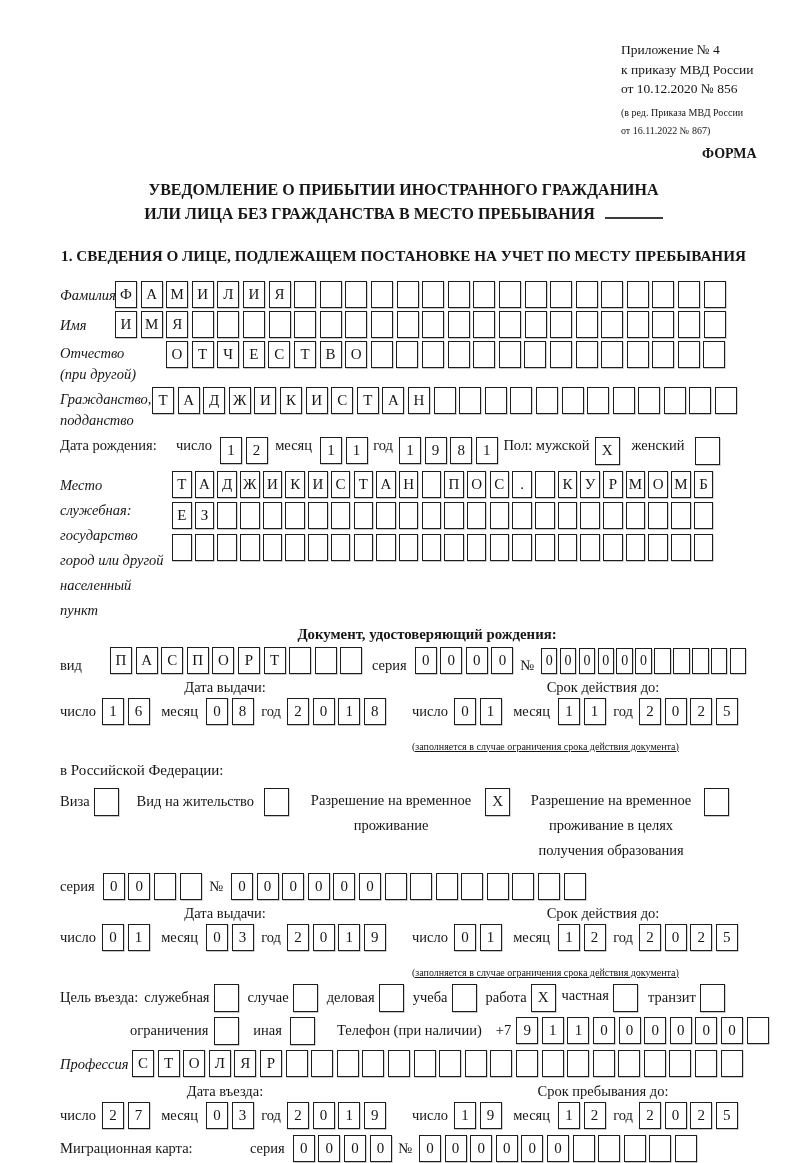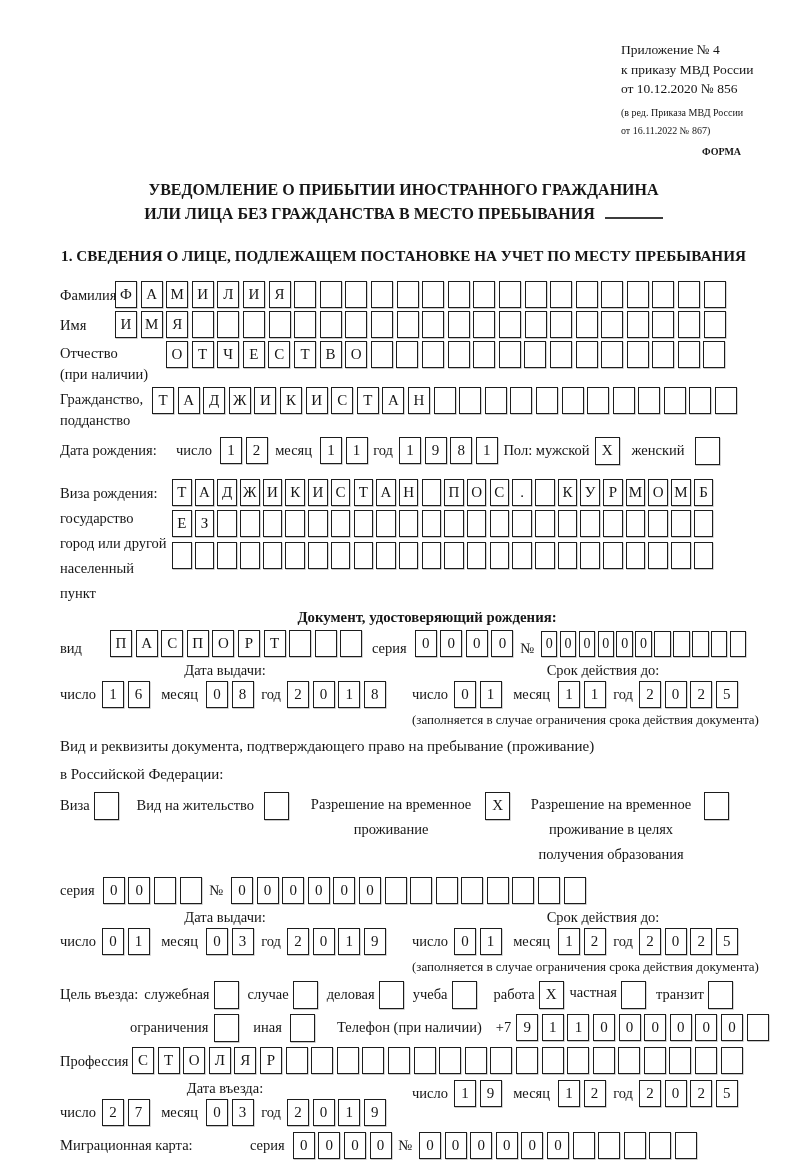--- a/index.html
+++ b/index.html
@@ -1,49 +1,49 @@
 <!DOCTYPE html>
 <html><head>
 <meta charset="utf-8">
 <style>
   html,body { margin:0; padding:0; background:#ffffff; }
   .page { width:800px; height:1163px; position:relative; background:#fff; overflow:hidden;
           font-family:"Liberation Serif","DejaVu Serif",serif; color:#161616;padding-left:7px; }
 
   .hdr { position:absolute; left:621px; top:40px; font-size:13.5px; line-height:19.5px; }
   .hdr-sub { margin-top:5px; font-size:10px; line-height:18.5px; }
-  .forma { position:absolute; left:702px; top:146px; font-weight:700; font-size:10px; }
+  .forma { position:absolute; left:702px; top:146px; font-weight:700; font-size:14px; }
 
   .title { position:absolute; left:0; top:178px; width:100%; text-align:center; font-weight:700; font-size:16px; line-height:24px; }
   .blank { display:inline-block; width:58px; height:15px; border-bottom:2.5px solid #3c3c3c; margin-left:10px; }
 
   .sec { position:absolute; left:0; top:247px; width:100%; text-align:center; font-weight:700; font-size:15.2px; }
 
   .content { position:absolute; left:60px; top:281px; width:734px; font-size:14.5px; }
 
   .frow { display:flex; align-items:flex-start; }
-  .lbl { flex:none; line-height:21px; padding-top:4px; }
+  .lbl { flex:none; line-height:21px; padding-top:4px;font-style:italic; }
   .dlbl { flex:none; padding-top:5px; }
 
   .cells { display:flex; flex:none; }
   .cell { flex:none; width:20px; height:25px; border:1.6px solid #1d1d1d; margin-right:3.6px;
           display:flex; align-items:center; justify-content:center; font-size:15px; background:#fff;
           box-shadow:0.6px 0.8px 0 rgba(0,0,0,0.28); }
   .sm .cell { width:17.5px; margin-right:3.2px; }
   .xs .cell { width:14.5px; height:24px; margin-right:2.4px; font-size:14px; }
   .cb .cell { width:23px; height:26px; margin-right:0; }
 
   .centerbold { text-align:center; font-weight:700; font-size:14.8px; margin:3px 0 4px; }
 
   .dgrp { display:flex; margin-bottom:2px; }
   .dcol { flex:none; }
   .dhead { text-align:center; margin-bottom:2px; }
   .dline { display:flex; align-items:center; }
   .dline .dlbl { padding-top:0; }
-  .dnote { font-size:13px; margin-top:4px; white-space:nowrap; }
+  .dnote { font-size:10px; margin-top:16px; white-space:nowrap;text-decoration:underline; }
 
   .para { font-size:15px; line-height:28px; margin:4px 0 4px; }
   .cbmulti { text-align:center; line-height:25px; flex:none; }
   .cblbl { flex:none; padding-top:5px; }
   .plbl { flex:none; }
 
   .replbl { flex:none; width:116px; line-height:23.5px; padding-top:2px; }
 </style>
 </head>
 <body>
@@ -126,21 +126,21 @@
           <span class="cell"></span>
           <span class="cell"></span>
           <span class="cell"></span>
           <span class="cell"></span>
         </div>
     </div>
 
     <div class="frow" style="margin-bottom:2px; min-height:42px">
       <div class="lbl" style="width:106px; padding-top:2px">
         <div>Отчество</div>
-        <div>(при наличии)</div>
+        <div>(при другой)</div>
       </div>
       <div class="cells">
           <span class="cell">О</span>
           <span class="cell">Т</span>
           <span class="cell">Ч</span>
           <span class="cell">Е</span>
           <span class="cell">С</span>
           <span class="cell">Т</span>
           <span class="cell">В</span>
           <span class="cell">О</span>
@@ -186,21 +186,21 @@
           <span class="cell"></span>
           <span class="cell"></span>
           <span class="cell"></span>
           <span class="cell"></span>
           <span class="cell"></span>
           <span class="cell"></span>
           <span class="cell"></span>
         </div>
     </div>
 
-    <div class="frow" style="margin-bottom:14px; align-items:center">
+    <div class="frow" style="margin-bottom:6px; align-items:flex-start">
       <span class="dlbl" style="width:116px; padding-top:0">Дата рождения:</span>
       <span class="dlbl" style="padding:0 8px 0 0">число</span>
       <span class="cells">
           <span class="cell">1</span>
           <span class="cell">2</span>
         </span>
       <span class="dlbl" style="padding:0 8px 0 4px">месяц</span>
       <span class="cells">
           <span class="cell">1</span>
           <span class="cell">1</span>
@@ -217,21 +217,21 @@
           <span class="cell">X</span>
         </span>
       <span class="dlbl" style="padding:0 10px 0 12px">женский</span>
       <span class="cells cb">
           <span class="cell"></span>
         </span>
     </div>
 
     <div class="frow" style="margin-bottom:1px">
       <div class="lbl" style="width:112px; line-height:25px; padding-top:2px">
-        <div>Виза рождения:</div>
+        <div>Место служебная:</div>
         <div>государство</div>
         <div>город или другой</div>
         <div>населенный пункт</div>
       </div>
       <div>
         <div class="cells sm" style="margin-bottom:4.5px">
             <span class="cell">Т</span>
             <span class="cell">А</span>
             <span class="cell">Д</span>
             <span class="cell">Ж</span>
@@ -392,21 +392,20 @@
               <span class="cell">0</span>
               <span class="cell">2</span>
               <span class="cell">5</span>
             </span>
         </div>
         <div class="dnote">(заполняется в случае ограничения срока действия документа)</div>
       </div>
     </div>
 
     <div class="para">
-      <div>Вид и реквизиты документа, подтверждающего право на пребывание (проживание)</div>
       <div>в Российской Федерации:</div>
     </div>
 
     <div class="frow" style="margin-bottom:10px">
       <span class="cblbl">Виза</span>
       <span class="cells cb" style="margin-left:4px">
           <span class="cell"></span>
         </span>
       <span class="cblbl" style="margin-left:18px">Вид на жительство</span>
       <span class="cells cb" style="margin-left:10px">
@@ -515,21 +514,21 @@
           <span class="cell"></span>
         </span>
       <span class="plbl" style="margin:0 4px 0 9px">деловая</span>
       <span class="cells cb">
           <span class="cell"></span>
         </span>
       <span class="plbl" style="margin:0 4px 0 9px">учеба</span>
       <span class="cells cb">
           <span class="cell"></span>
         </span>
-      <span class="plbl" style="margin:0 4px 0 17px">работа</span>
+      <span class="plbl" style="margin:0 4px 0 9px">работа</span>
       <span class="cells cb">
           <span class="cell">X</span>
         </span>
       <span class="plbl" style="margin:0 4px 4px 6px">частная</span>
       <span class="cells cb">
           <span class="cell"></span>
         </span>
       <span class="plbl" style="margin:0 4px 0 10px">транзит</span>
       <span class="cells cb">
           <span class="cell"></span>
@@ -608,20 +607,21 @@
           <span class="dlbl" style="padding:0 6px 0 4px">год</span>
           <span class="cells">
               <span class="cell">2</span>
               <span class="cell">0</span>
               <span class="cell">1</span>
               <span class="cell">9</span>
             </span>
         </div>
       </div>
       <div class="dcol" style="width:382px; margin-left:22px">
+        <div class="dhead">Срок пребывания до:</div>
         <div class="dline">
           <span class="dlbl" style="padding-right:6px">число</span>
           <span class="cells">
               <span class="cell">1</span>
               <span class="cell">9</span>
             </span>
           <span class="dlbl" style="padding:0 8px 0 8px">месяц</span>
           <span class="cells">
               <span class="cell">1</span>
               <span class="cell">2</span>

